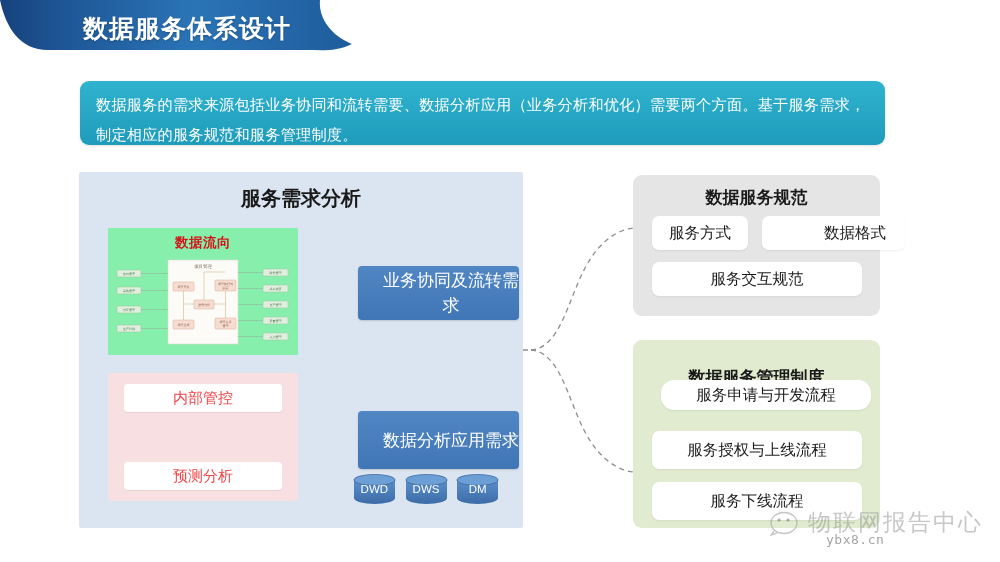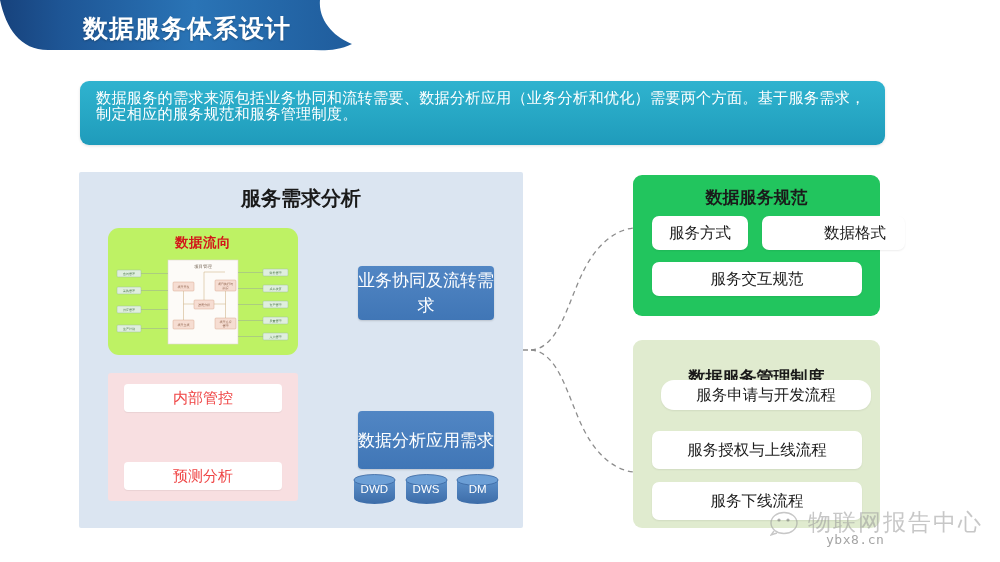--- a/index.html
+++ b/index.html
@@ -24,37 +24,37 @@
   }
 
   
   .desc-box{
     position:absolute;left:80px;top:81px;width:805px;height:64px;
     border-radius:9px;
     background:linear-gradient(180deg,#2fb3cf 0%,#28a9c6 45%,#1f9bbb 100%);
     box-shadow:0 1px 3px rgba(0,0,0,.12);
     box-sizing:border-box;
     padding:9px 16px 0 16px;
-    color:#ffffff;font-size:15.2px;line-height:16px;letter-spacing:.2px;
+    color:#ffffff;font-size:15.2px;line-height:30px;letter-spacing:.2px;
   }
 
   
   .panel-left{
     position:absolute;left:79px;top:172px;width:444px;height:356px;
     background:#dbe5f1;border-radius:2px;
   }
   .panel-left-title{
     position:absolute;left:0;top:13px;width:444px;text-align:center;
     font-size:20px;font-weight:bold;color:#1a1a1a;
   }
 
   
   .flow-card{
     position:absolute;left:108px;top:228px;width:190px;height:127px;
-    background:#bef264;border-radius:11px;
+    background:#86efac;border-radius:1px;
   }
   .flow-title{
     position:absolute;left:0;top:6px;width:190px;text-align:center;
     font-size:13.5px;font-weight:bold;color:#d3161a;letter-spacing:.5px;
   }
   .flow-diagram{
     position:absolute;left:5px;top:26px;width:180px;height:96px;
   }
 
   
@@ -75,38 +75,39 @@
 
   
   .blue-box{
     position:absolute;
     background:linear-gradient(180deg,#5186c4 0%,#4076b6 100%);
     border-radius:4px;
     color:#ffffff;text-align:center;
     display:flex;align-items:center;justify-content:center;
     font-size:17px;line-height:25px;
     box-shadow:0 1px 2px rgba(0,0,0,.15);
+    padding-left:25px;
   }
   .blue-box.b1{left:358px;top:266px;width:136px;height:54px;}
   .blue-box.b2{left:358px;top:411px;width:136px;height:58px;}
 
   
   .db-row{position:absolute;left:352px;top:474px;width:148px;height:30px;display:flex;gap:7px;text-align:center;}
   .db-cyl{
     position:relative;width:45px;height:30px;
     display:flex;align-items:center;justify-content:center;
     font-size:11.5px;color:#ffffff;font-weight:normal;
   }
   .db-cyl .cyl-svg{position:absolute;left:0;top:0;}
   .db-cyl span{position:relative;z-index:2;}
 
   
   .panel-purple{
     position:absolute;left:633px;top:175px;width:247px;height:141px;
-    background:#22c55e;border-radius:9px;
+    background:#e5e5e5;border-radius:9px;
   }
   .panel-green{
     position:absolute;left:633px;top:340px;width:247px;height:188px;
     background:#e0ebcf;border-radius:9px;
   }
   .panel-title{
     position:absolute;left:0;width:100%;text-align:center;
     font-size:17px;font-weight:bold;color:#1a1a1a;
   }
   .panel-purple .panel-title{top:11px;}

